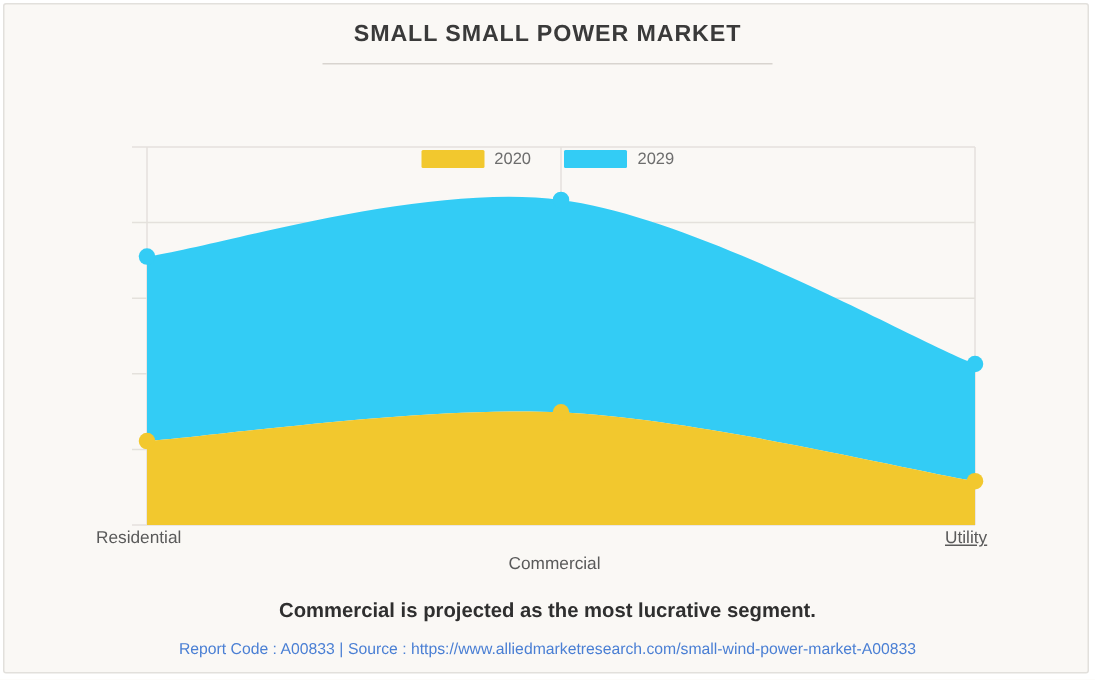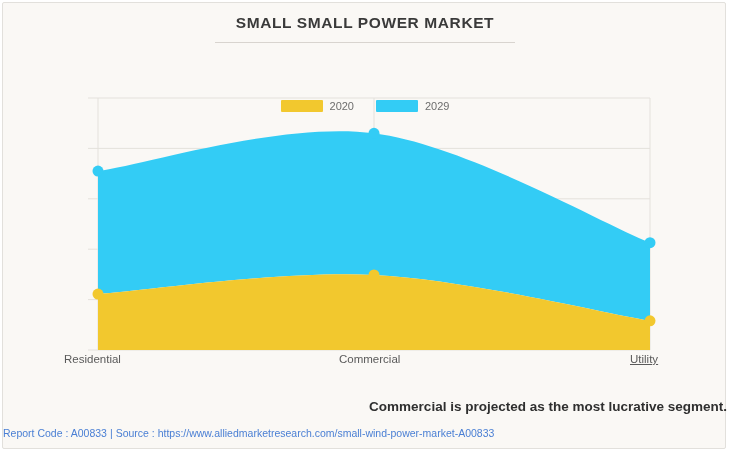--- a/index.html
+++ b/index.html
@@ -106,39 +106,40 @@
     width: 724px;
     height: 18px;
   }
   .x-label {
     position: absolute;
     font-size: 11.5px;
     color: #5a5a5a;
     white-space: nowrap;
   }
   .x-label.start { left: 61px; }
-  .x-label.mid   { left: 336px; }
+  .x-label.mid   { left: 336px; margin-top: 17px; }
   .x-label.end   { left: 627px; text-decoration: underline; }
 
   .caption {
     position: absolute;
     left: 0;
     top: 396px;
     width: 724px;
-    text-align: right;
+    text-align: center;
     font-size: 13.5px;
     font-weight: bold;
     color: #2f2f2f;
   }
 
   .source-line {
     position: absolute;
     left: 0;
     top: 424px;
     width: 724px;
+    text-align: center;
     font-size: 10.5px;
     color: #4a7fd4;
     white-space: nowrap;
   }
   .source-line span { color: #4a7fd4; }
   .source-sep { padding: 0 3px; }
 </style>
 </head>
 <body>
 

